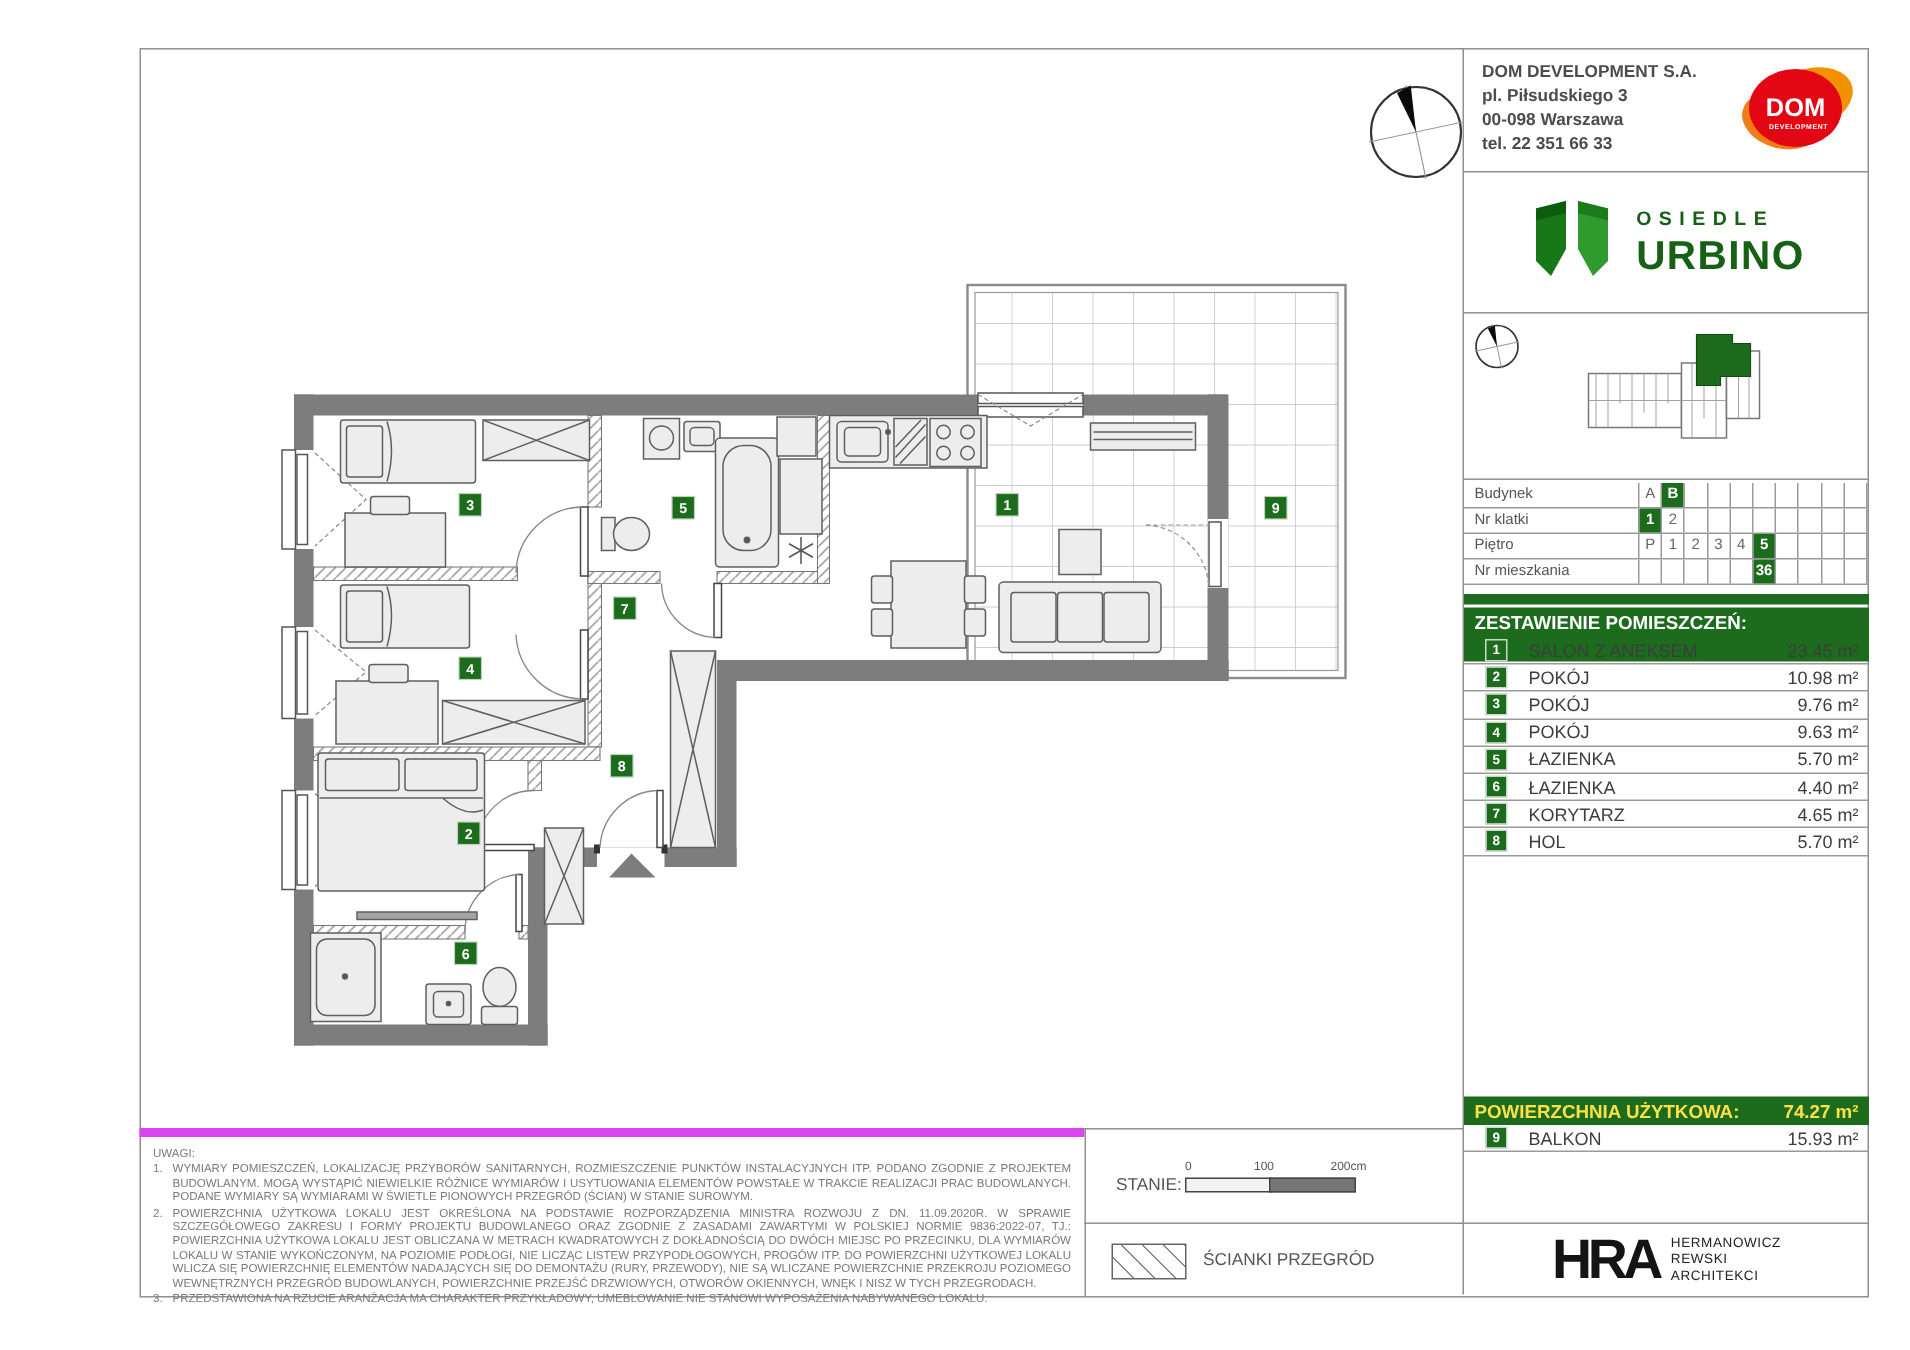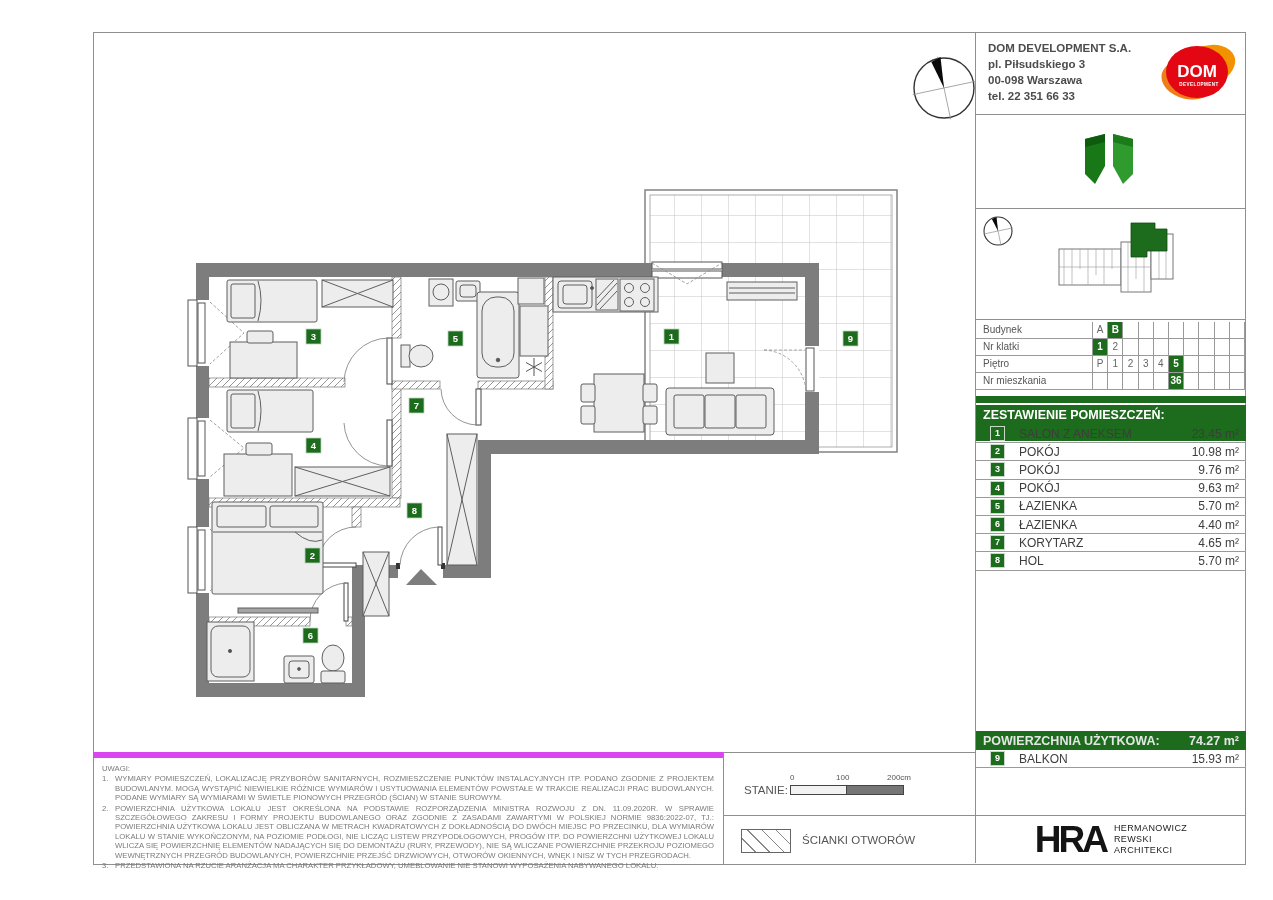--- a/index.html
+++ b/index.html
@@ -22,21 +22,21 @@
   .trow .tl{width:117px;box-sizing:border-box;padding:2px 0 0 7px;border-right:1px solid #9a9a9a;}
   .trow .tc{width:15.2px;box-sizing:border-box;border-right:1px solid #9a9a9a;text-align:center;padding-top:2px;color:#666;}
   .trow .tc.hl{background:#1d6b1d;color:#fff;font-weight:bold;}
   #greenStrip{top:364px;height:7px;background:#1d6b1d;}
   #roomsHeader{top:373px;height:36px;background:#1d6b1d;color:#fff;font-size:12.5px;font-weight:bold;padding:3px 0 0 7px;box-sizing:border-box;}
   #roomList{top:393px;}
   .roomRow{display:flex;align-items:center;height:17.2px;border-bottom:1px solid #9a9a9a;font-size:12px;color:#3d3d3d;}
   .chip{width:13px;height:13px;background:#1d6b1d;color:#fff;font-size:9px;font-weight:bold;text-align:center;line-height:13px;margin-left:15px;outline:1px solid #c9d9c9;}
   .roomRow .rname{margin-left:15px;flex:1;}
   .roomRow .rarea{margin-right:7px;}
-  #totalBar{top:699px;height:19px;background:#1d6b1d;color:#e5e5e5;display:flex;align-items:center;font-weight:bold;font-size:12.5px;}
+  #totalBar{top:699px;height:19px;background:#1d6b1d;color:#fde047;display:flex;align-items:center;font-weight:bold;font-size:12.5px;}
   #totalBar .tlbl{margin-left:7px;flex:1;}
   #totalBar .tval{margin-right:7px;}
   #balkonRow{top:718px;}
   #balkonRow .roomRow{border-bottom:1px solid #9a9a9a;}
   #hraRow{top:783px;height:48px;border-top:1px solid #8f8f8f;display:flex;align-items:center;justify-content:center;gap:8px;}
   #hraRow .hra{font-size:37px;font-weight:bold;color:#141414;letter-spacing:-3px;}
   #hraRow .hsub{font-size:9px;color:#222;line-height:11px;letter-spacing:.4px;}
   
   #notesBox{left:93px;top:752px;width:630px;height:111px;border-top:6px solid #d946ef;}
   #notesBox .inner{position:absolute;left:9px;top:6px;width:612px;font-size:7.7px;line-height:9.4px;color:#7a7a7a;text-align:justify;}
@@ -302,20 +302,24 @@
     </svg>
   </div>
 
   <div class="rrow" id="urbinoRow">
     <svg width="62" height="56" viewBox="0 0 62 56">
       <polygon points="5,5 25,0 25,32 15,50 5,40" fill="#187818"></polygon>
       <polygon points="5,5 25,0 25,8 5,13" fill="#0d5c0d"></polygon>
       <polygon points="33,0 53,5 53,40 43,50 33,32" fill="#2f9b2f"></polygon>
       <polygon points="33,0 53,5 53,13 33,8" fill="#1c7c1c"></polygon>
     </svg>
+    <div class="urbinoText">
+      <div class="l1">OSIEDLE</div>
+      <div class="l2">URBINO</div>
+    </div>
   </div>
 
   <div class="rrow" id="mapRow">
     <svg width="270" height="110" viewBox="0 0 270 110">
       <g>
         <circle cx="22" cy="22" r="14" fill="none" stroke="#333" stroke-width="1.1"></circle>
         <g transform="rotate(-12 22 22)">
           <line x1="22" y1="7" x2="22" y2="37" stroke="#999" stroke-width="0.7"></line>
           <line x1="7" y1="22" x2="37" y2="22" stroke="#999" stroke-width="0.7"></line>
           <polygon points="22,22 18.5,9 23.5,8" fill="#0a0a0a"></polygon>
@@ -477,14 +481,14 @@
   <div class="abs" id="scaleLabel">STANIE:</div>
   <div class="abs tick" style="left:66px;top:20px;">0</div>
   <div class="abs tick" style="left:112px;top:20px;">100</div>
   <div class="abs tick" style="left:163px;top:20px;">200cm</div>
   <div class="abs" style="left:66px;top:32px;width:56px;height:8px;border:1px solid #444;background:#f2f2f2;"></div>
   <div class="abs" style="left:122px;top:32px;width:56px;height:8px;border:1px solid #444;background:#767676;"></div>
 </div>
 
 <div class="abs" id="legendBox">
   <div class="abs" id="legendSwatch"></div>
-  <div class="abs" id="legendLabel">ŚCIANKI OTWORÓW</div>
+  <div class="abs" id="legendLabel">ŚCIANKI PRZEGRÓD</div>
 </div>
 
 </body></html>

